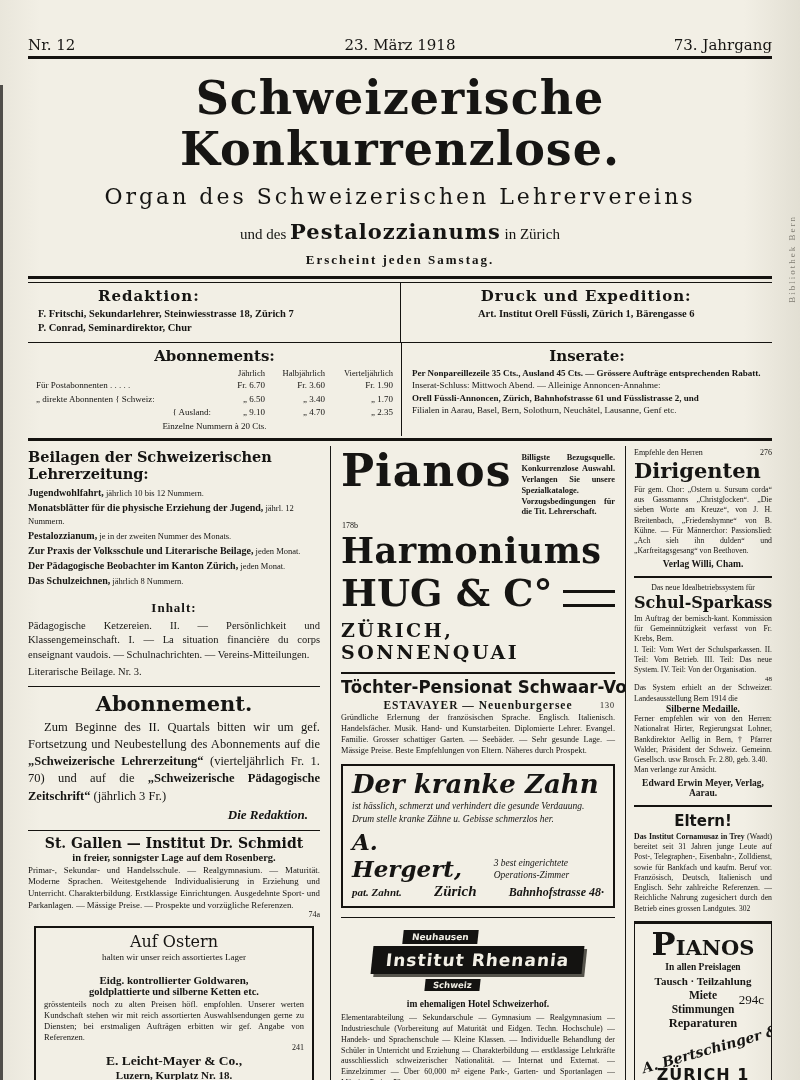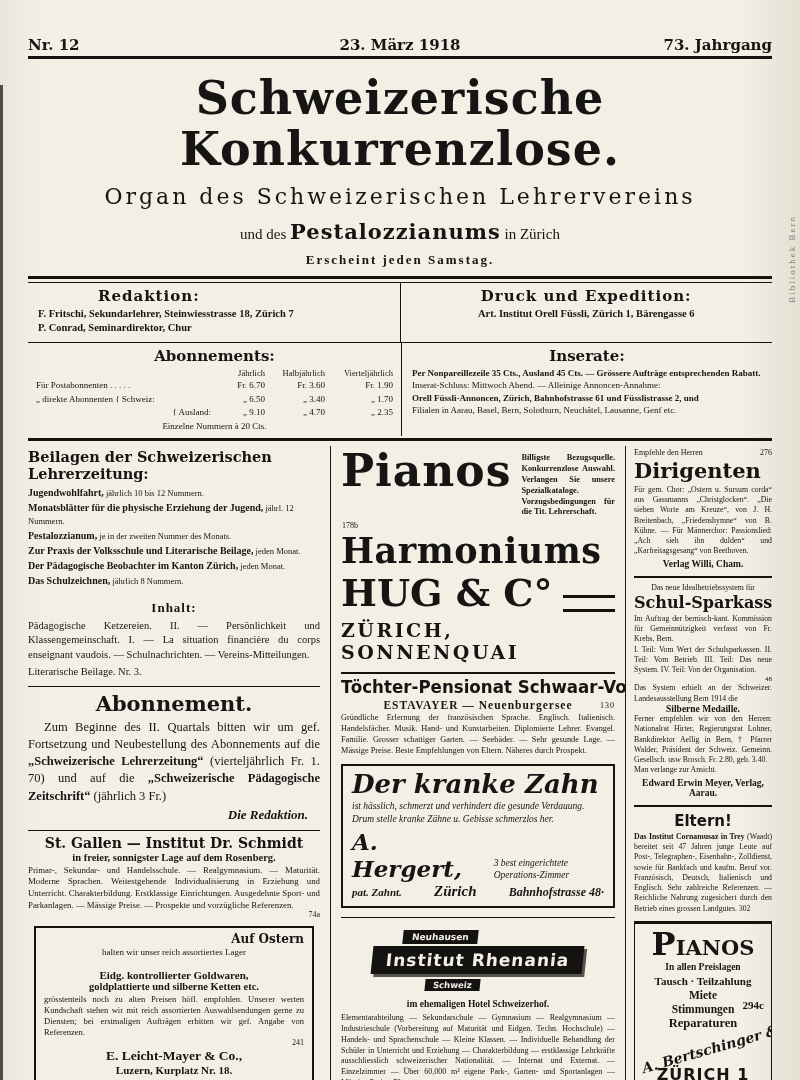--- a/index.html
+++ b/index.html
@@ -8,21 +8,21 @@
         color:#161513;
         background:linear-gradient(90deg,#e9e6db 0%,#f2efe5 5%,#f2efe5 93%,#e2dfd3 100%);}
   .edge-strip{position:absolute;left:0;top:85px;bottom:0;width:3px;background:#1c1b19;opacity:.75;}
   .side-note{position:absolute;right:3px;top:215px;writing-mode:vertical-rl;transform:rotate(180deg);
              font-size:9px;letter-spacing:2px;color:#3a372f;opacity:.6;}
   
   .rule-thick{border-top:3px solid #151310;margin:2px 0;}
   .rule-double{border-top:3px solid #151310;border-bottom:1px solid #151310;height:3px;margin:4px 0 0;}
   .sep2{border-top:2px solid #151310;margin:7px 0 5px;}
   
-  .top-row{display:flex;margin-top:36px;font-weight:bold;font-size:15px;font-family:"DejaVu Serif",serif;}
+  .top-row{display:flex;margin-top:36px;font-weight:normal;font-size:15px;font-family:"DejaVu Serif",serif;}
   .top-row .cell{flex:1;}
   .top-row .c{text-align:center;}
   .top-row .r{text-align:right;}
   
   .masthead{text-align:center;}
   .mast-title{font-family:"DejaVu Serif",serif;font-weight:bold;font-size:46px;letter-spacing:1px;
               margin:14px 0 10px;line-height:1.1;}
   .organ{font-family:"DejaVu Serif",serif;font-size:22px;letter-spacing:3px;margin:4px 0 10px;}
   .subline{font-size:15px;margin:2px 0 8px;}
   .pesta{font-family:"DejaVu Serif",serif;font-weight:bold;font-size:21px;letter-spacing:1px;}
@@ -65,35 +65,35 @@
   .abm-title{text-align:center;font-family:"DejaVu Serif",serif;font-weight:bold;font-size:21px;margin:1px 0 3px;}
   .abm-para{font-size:12.5px;line-height:1.38;text-align:justify;text-indent:16px;margin:0;}
   .abm-para .b{font-weight:bold;}
   .abm-sig{text-align:right;font-weight:bold;font-style:italic;font-size:13px;padding-right:12px;margin-top:2px;}
   .stgallen{margin-top:7px;border-top:1px solid #151310;padding-top:4px;}
   .stg-title{text-align:center;font-family:"DejaVu Serif",serif;font-weight:bold;font-size:14px;}
   .stg-sub{text-align:center;font-weight:bold;font-size:10.5px;margin:1px 0 2px;}
   .stg-body{font-size:8.8px;line-height:1.32;text-align:justify;margin:0;}
   .stg-ref{text-align:right;font-size:8px;margin-top:-1px;}
   .ostern-box{border:2px solid #151310;margin:7px 6px 0;padding:4px 8px 5px;}
-  .ost-title{text-align:right;font-family:"DejaVu Serif",serif;font-weight:bold;font-size:12px;}
+  .ost-title{text-align:center;font-family:"DejaVu Serif",serif;font-weight:normal;font-size:16px;}
   .ost-line1{text-align:center;font-size:9px;margin-top:1px;}
   .ost-b1{text-align:center;font-weight:bold;font-size:11px;margin-top:12px;}
   .ost-b2{text-align:center;font-weight:bold;font-size:10.5px;}
   .ost-body{font-size:8.5px;line-height:1.3;text-align:justify;margin-top:2px;}
   .ost-ref{text-align:right;font-size:8px;}
   .ost-co{text-align:center;font-weight:bold;font-size:13.5px;margin-top:1px;}
   .ost-city{text-align:center;font-weight:bold;font-size:11px;}
   
   .pianos-row{display:flex;gap:10px;align-items:flex-start;margin-top:4px;}
   .pianos-word{font-family:"DejaVu Serif",serif;font-weight:bold;font-size:44px;line-height:0.95;letter-spacing:1px;}
   .pianos-note{flex:1;font-size:8.3px;font-weight:bold;line-height:1.32;text-align:justify;padding-top:3px;}
   .hug-ref{font-size:8px;margin:3px 0 0 1px;}
   .harmoniums{font-family:"DejaVu Serif",serif;font-weight:bold;font-size:35px;line-height:1;margin-top:3px;letter-spacing:0.5px;}
-  .hugco-row{display:flex;align-items:flex-end;gap:10px;margin-top:6px;}
+  .hugco-row{display:flex;align-items:center;gap:10px;margin-top:6px;}
   .hugco{font-family:"DejaVu Serif",serif;font-weight:bold;font-size:38px;line-height:1;}
   .hug-lines{flex:1;height:11px;border-top:3px solid #151310;border-bottom:3px solid #151310;margin-top:10px;}
   .hug-city{font-family:"DejaVu Serif",serif;font-weight:bold;font-size:19px;letter-spacing:2.5px;margin-top:7px;}
   .pensionat{border-top:2px solid #151310;margin-top:9px;padding-top:3px;}
   .pen-title{font-family:"DejaVu Sans",sans-serif;font-weight:bold;font-size:17px;letter-spacing:0px;transform:scaleX(0.98);transform-origin:left;white-space:nowrap;}
   .pen-sub{text-align:center;font-weight:bold;font-size:11.5px;letter-spacing:1px;position:relative;margin-top:2px;}
   .pen-ref{position:absolute;right:0;top:2px;font-weight:normal;font-size:8px;}
   .pen-body{font-size:8.3px;line-height:1.32;text-align:justify;margin-top:2px;}
   .zahn-box{border:2px solid #151310;margin-top:7px;padding:5px 9px 6px;font-style:italic;}
   .zahn-title{font-family:"DejaVu Serif",serif;font-weight:bold;font-size:26px;line-height:1.05;}
@@ -123,21 +123,21 @@
   .spark-title{font-family:"DejaVu Serif",serif;font-weight:bold;font-size:16px;text-align:center;margin:1px 0 2px;white-space:nowrap;}
   .spark-medal{text-align:center;font-weight:bold;font-size:9.5px;}
   .r-ref{text-align:right;font-size:7px;}
   .eltern-title{font-family:"DejaVu Sans",sans-serif;font-weight:bold;font-size:15px;text-align:center;margin:0 0 2px;}
   .rpiano-box{border:1px solid #151310;border-top:3px solid #151310;margin-top:7px;padding:4px 5px 5px;}
   .rpiano-title{font-family:"DejaVu Serif",serif;font-weight:bold;font-size:21px;text-align:center;line-height:1;}
   .rpiano-title::first-letter{font-size:32px;}
   .rpiano-l1{text-align:center;font-weight:bold;font-size:9.5px;margin-top:2px;}
   .rpiano-l2{text-align:center;font-weight:bold;font-size:11px;margin-top:3px;}
   .rpiano-l3{text-align:center;font-weight:bold;font-size:11.5px;position:relative;margin-top:2px;}
-  .rpiano-l3 .r-ref-abs{position:absolute;right:2px;top:10px;font-weight:bold;font-size:11px;}
+  .rpiano-l3 .r-ref-abs{position:absolute;right:2px;top:3px;font-weight:normal;font-size:13px;}
   .rpiano-l4{text-align:center;font-weight:bold;font-size:11.5px;margin-top:2px;}
   .rpiano-l5{text-align:center;font-weight:bold;font-size:12.5px;margin-top:1px;}
   .rpiano-co{transform:rotate(-16deg);font-family:"DejaVu Serif",serif;font-weight:bold;font-style:italic;font-size:14px;text-align:center;margin:12px 0 6px;white-space:nowrap;}
   .rpiano-city{text-align:center;font-family:"DejaVu Sans",sans-serif;font-weight:bold;font-size:16px;letter-spacing:1px;}
 </style>
 </head>
 <body>
 
 <div class="page">
   <div class="edge-strip"></div>
@@ -330,21 +330,21 @@
         <div class="spark-medal">Silberne Medaille.</div>
         <div class="r-body">Ferner empfehlen wir von den Herren: Nationalrat Hirter, Regierungsrat Lohner, Bankdirektor Aellig in Bern, † Pfarrer Walder, Präsident der Schweiz. Gemeinn. Gesellsch. usw Brosch. Fr. 2.80, geb. 3.40.</div>
         <div class="r-body">Man verlange zur Ansicht.</div>
         <div class="r-pub">Edward Erwin Meyer, Verlag, Aarau.</div>
       </div>
       <div class="sep2"></div>
 
       <div>
         <div class="eltern-title">Eltern!</div>
         <div class="r-body">
-          <span class="b">Das Institut Cornamusaz in Trey</span><span> (Waadt) bereitet seit 47 Jahren junge Leute auf Post-, Telegraphen-, Eisenbahn-, Zolldienst, sowie für Bankfach und kaufm. Beruf vor. Französisch, Deutsch, Italienisch und Englisch. Sehr zahlreiche Referenzen. — Reichliche Nahrung zugesichert durch den Betrieb eines grossen Landgutes.</span>
+          <span class="b">Das Institut Cornamusaz in Trey</span><span> (Waadt) bereitet seit 31 Jahren junge Leute auf Post-, Telegraphen-, Eisenbahn-, Zolldienst, sowie für Bankfach und kaufm. Beruf vor. Französisch, Deutsch, Italienisch und Englisch. Sehr zahlreiche Referenzen. — Reichliche Nahrung zugesichert durch den Betrieb eines grossen Landgutes.</span>
           <span class="rhen-ref">302</span>
         </div>
       </div>
 
       <div class="rpiano-box">
         <div class="rpiano-title">PIANOS</div>
         <div class="rpiano-l1">In allen Preislagen</div>
         <div class="rpiano-l2">Tausch · Teilzahlung</div>
         <div class="rpiano-l3">
           <span>Miete</span>

